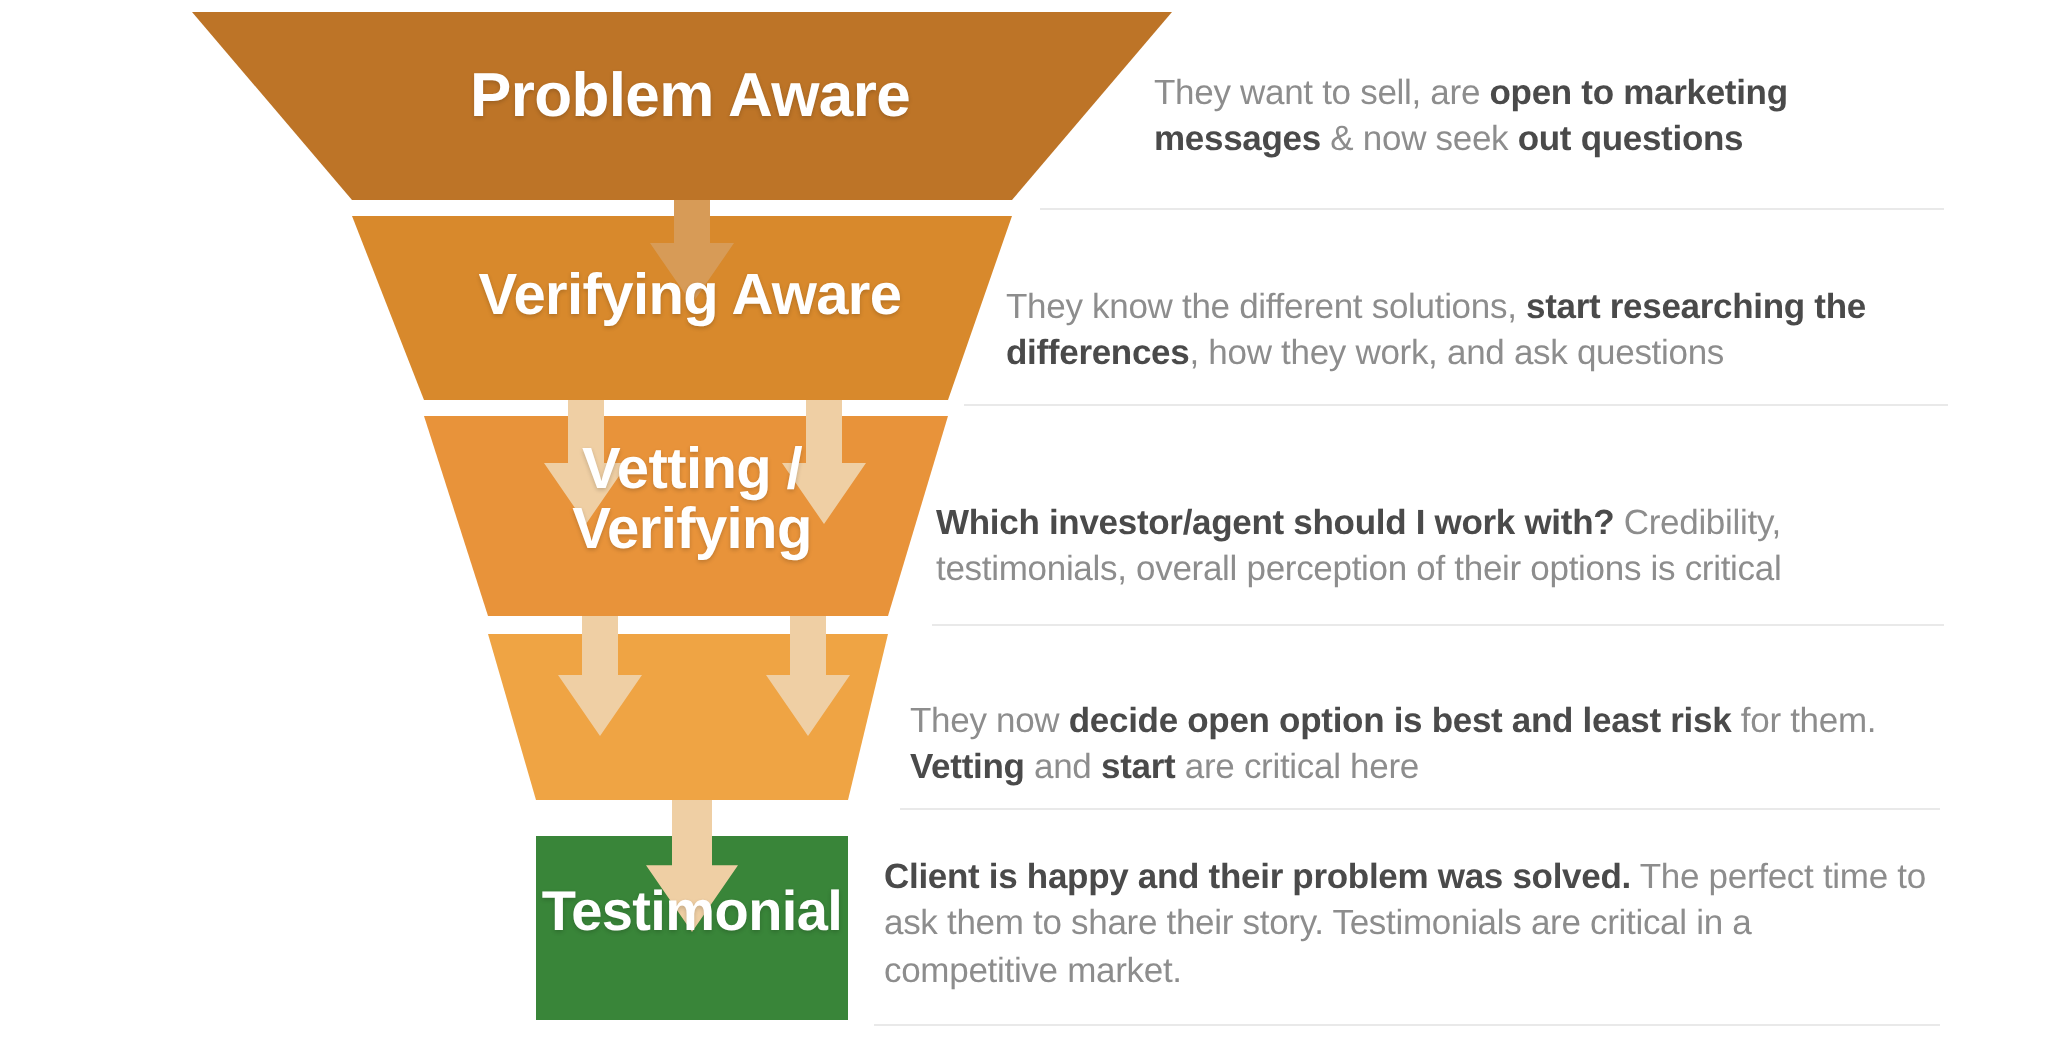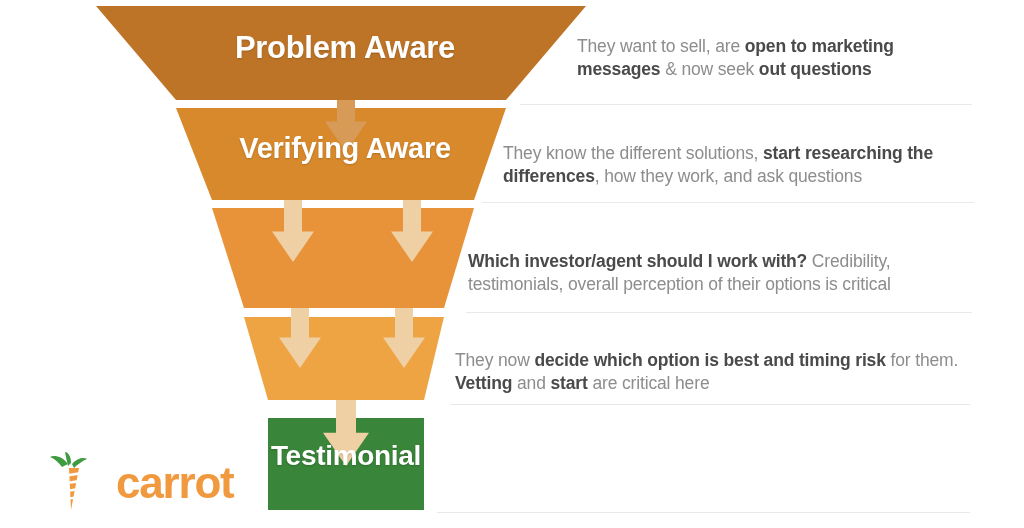--- a/index.html
+++ b/index.html
@@ -103,49 +103,36 @@
              L346 466
              L323 432.65
              L336 432.65 Z" fill="#EFCFA4"></path>
       </g>
   </svg>
 
   <div class="stage-label" style="left:175px;top:32px;width:340px;font-size:31px;">Problem Aware</div>
 
   <div class="stage-label" style="left:185px;top:133px;width:320px;font-size:29px;">Verifying Aware</div>
 
+  <div class="stage-label" style="left:215px;top:220px;width:262px;font-size:29px;">Vetting /
+Verifying</div>
 
 
   <div class="stage-label" style="left:262px;top:441px;width:168px;font-size:28px;">Testimonial</div>
 
   <div class="desc" style="left:577px;top:35px;width:392px;">They want to sell, are <b>open to marketing messages</b> &amp; now seek <b>out questions</b></div>
 
   <div class="desc" style="left:503px;top:142px;width:470px;">They know the different solutions, <b>start researching the differences</b>, how they work, and ask questions</div>
 
   <div class="desc" style="left:468px;top:250px;width:500px;"><b>Which investor/agent should I work with?</b> Credibility, testimonials, overall perception of their options is critical</div>
 
-  <div class="desc" style="left:455px;top:349px;width:520px;">They now <b>decide which option is best and timing risk</b> for them. <b>Vetting</b> and <b>start</b> are critical here</div>
+  <div class="desc" style="left:455px;top:349px;width:520px;">They now <b>decide open option is best and least risk</b> for them. <b>Vetting</b> and <b>start</b> are critical here</div>
 
+  <div class="desc" style="left:442px;top:427px;width:525px;"><b>Client is happy and their problem was solved.</b> The perfect time to ask them to share their story. Testimonials are critical in a competitive market.</div>
 
   <div class="rule" style="left:520px;top:104px;width:452px;"></div>
   <div class="rule" style="left:482px;top:202px;width:492px;"></div>
   <div class="rule" style="left:466px;top:312px;width:506px;"></div>
   <div class="rule" style="left:450px;top:404px;width:520px;"></div>
   <div class="rule" style="left:437px;top:512px;width:533px;"></div>
 
-  <div id="logo">
-    <svg width="70" height="62" viewBox="0 0 70 62">
-      <path d="M30 12 C24 4, 16 3, 12 5 C17 7, 21 11, 24 15 Z" fill="#3E9B41"></path>
-      <path d="M33 11 C33 4, 30 0, 27 0 C28 5, 29 10, 30 14 Z" fill="#3E9B41"></path>
-      <path d="M34 12 C39 6, 46 5, 49 7 C44 9, 39 13, 36 16 Z" fill="#3E9B41"></path>
-      <path d="M31 16 L41 16 L33 58 Z" fill="#F0993F"></path>
-      <path d="M31 16 L41 16 L33 58 Z" fill="none"></path>
-      <g fill="#ffffff">
-        <rect x="30" y="21" width="12" height="2.6" transform="rotate(-9 36 22)"></rect>
-        <rect x="29" y="29" width="11" height="2.6" transform="rotate(-9 34 30)"></rect>
-        <rect x="29" y="37" width="9" height="2.6" transform="rotate(-9 33 38)"></rect>
-        <rect x="30" y="45" width="7" height="2.4" transform="rotate(-9 33 46)"></rect>
-      </g>
-    </svg>
-    <div id="logo-word">carrot</div>
-  </div>
 
 </div>
 
 </body></html>

